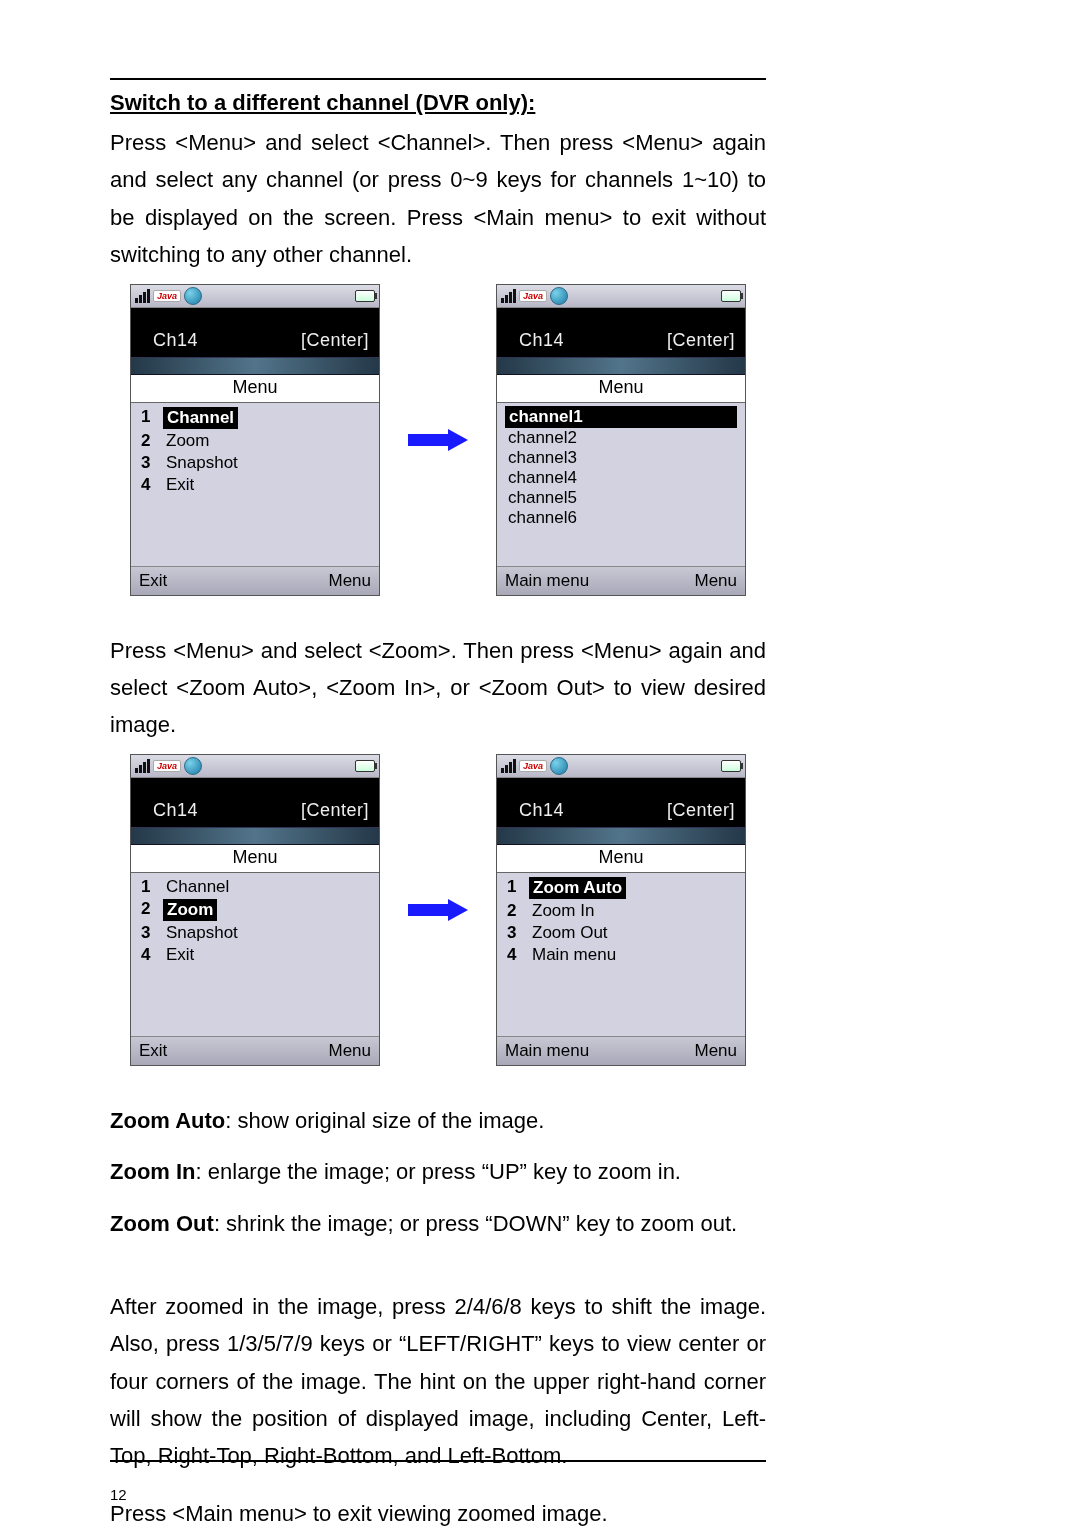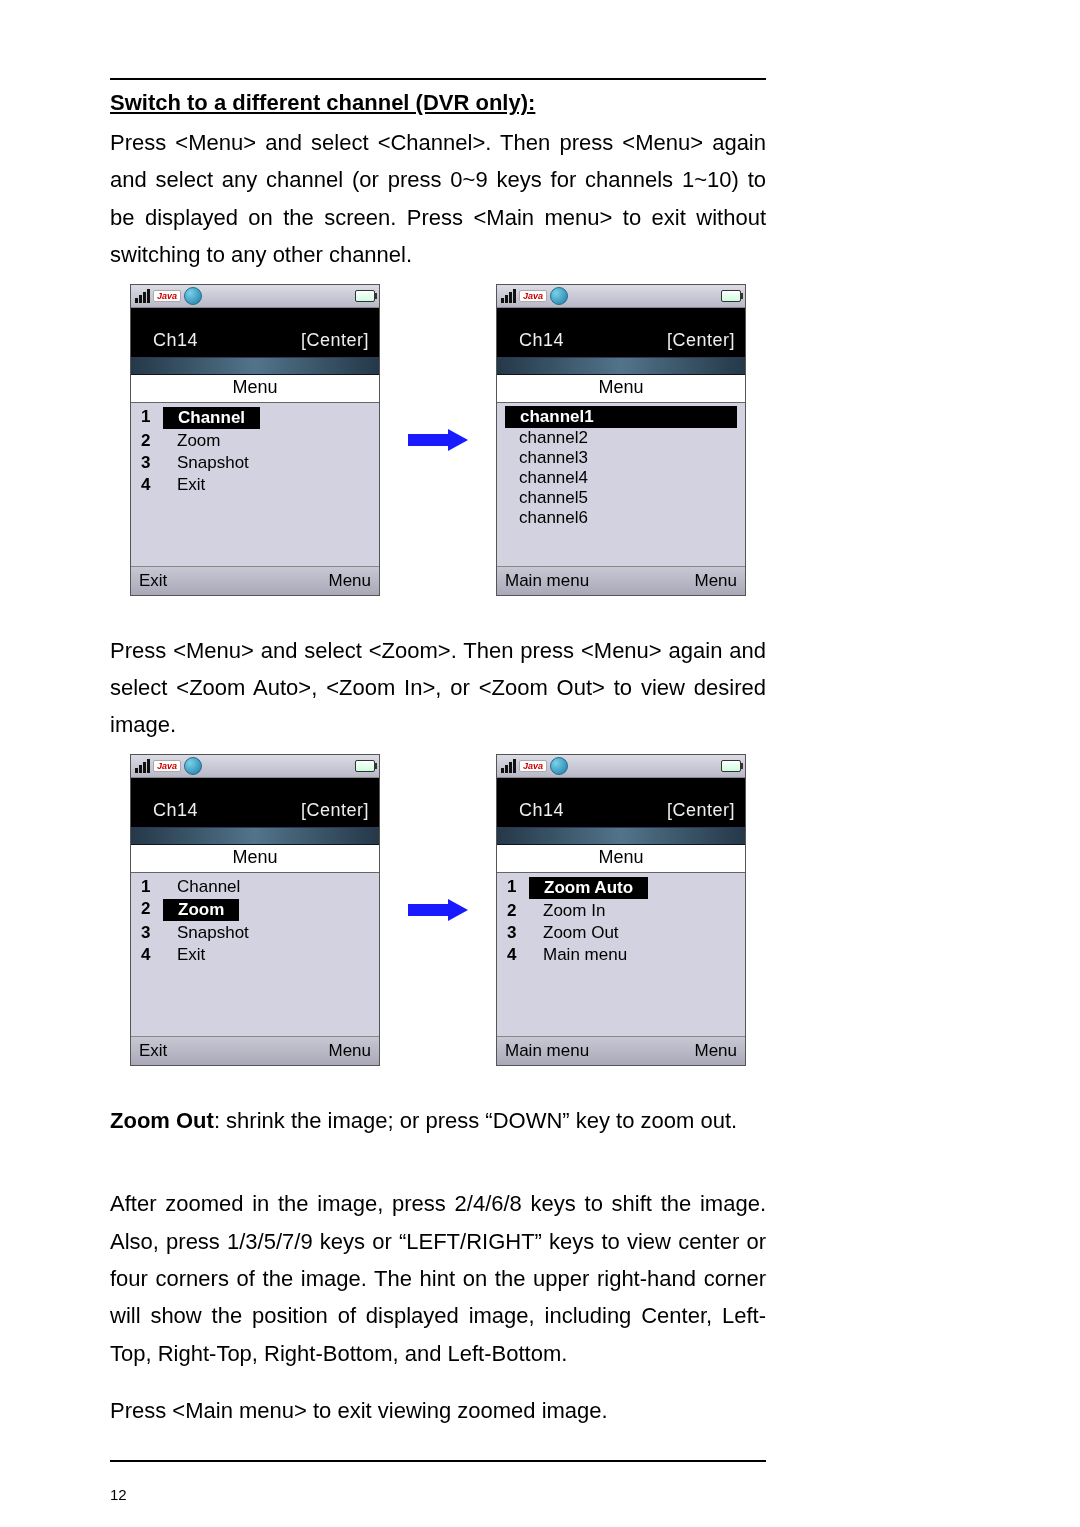--- a/index.html
+++ b/index.html
@@ -188,21 +188,21 @@
     font-size: 17px;
     padding: 1px 2px;
     display: flex;
     gap: 8px;
   }
   .menu-item .num {
     font-weight: bold;
     width: 14px;
   }
   .menu-item .label {
-    padding: 0 14px;
+    padding: 0 3px;
   }
   .menu-item .label.boxed {
     border: 1px solid #000;
     background: #000;
     color: #fff;
     font-weight: bold;
   }
   .channel-list .menu-item {
     gap: 0;
     padding: 0;
@@ -421,20 +421,26 @@
           </div>
         </div>
       <div class="softkeys">
         <span>Main menu</span>
         <span>Menu</span>
       </div>
     </div>
   </div>
 
   <div class="defs">
+    <b>Zoom Auto</b><span>: show original size of the image.</span>
+  </div>
+  <div class="defs">
+    <b>Zoom In</b><span>: enlarge the image; or press “UP” key to zoom in.</span>
+  </div>
+  <div class="defs">
     <b>Zoom Out</b><span>: shrink the image; or press “DOWN” key to zoom out.</span>
   </div>
 
   <p class="para" style="margin-top:46px">After zoomed in the image, press 2/4/6/8 keys to shift the image. Also, press 1/3/5/7/9 keys or “LEFT/RIGHT” keys to view center or four corners of the image. The hint on the upper right-hand corner will show the position of displayed image, including Center, Left-Top, Right-Top, Right-Bottom, and Left-Bottom.</p>
 
   <p class="para" style="margin-top:20px">Press &lt;Main menu&gt; to exit viewing zoomed image.</p>
 
   <div class="rule bottom"></div>
   <div class="pagenum">12</div>
 </div>

